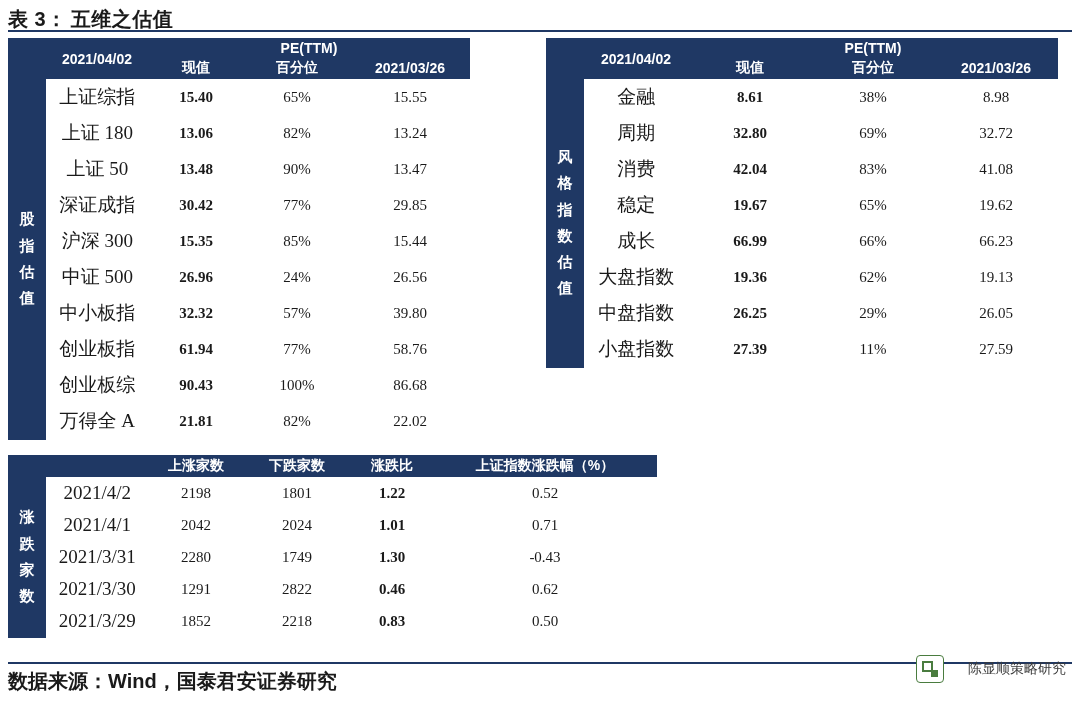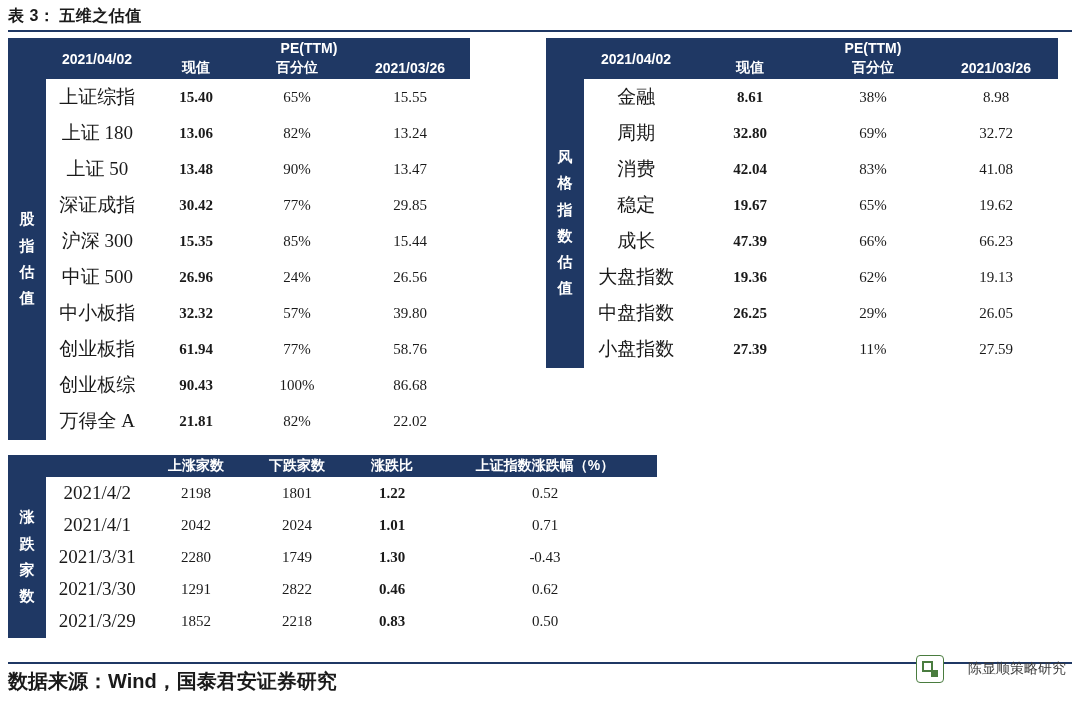--- a/index.html
+++ b/index.html
@@ -7,21 +7,21 @@
     width:1080px; height:707px;
     background:#ffffff;
     font-family:"Liberation Serif", serif;
     color:#1a1a1a;
     position:relative;
     overflow:hidden;
   }
   .title{
     position:absolute;
     left:8px; top:6px;
-    font-size:16px;
+    font-size:20px;
     font-weight:bold;
     font-family:"Liberation Sans", sans-serif;
     letter-spacing:0.5px;
   }
   .title .num{margin-right:4px;}
   .hr-top{
     position:absolute;
     left:8px; top:30px; width:1064px; height:2px;
     background:#1f3864;
   }
@@ -245,21 +245,21 @@
     <td class="cell">41.08</td>
   </tr>
   <tr>
     <td class="name">稳定</td>
     <td class="cell bold">19.67</td>
     <td class="cell">65%</td>
     <td class="cell">19.62</td>
   </tr>
   <tr>
     <td class="name">成长</td>
-    <td class="cell bold">47.39</td>
+    <td class="cell bold">66.99</td>
     <td class="cell">66%</td>
     <td class="cell">66.23</td>
   </tr>
   <tr>
     <td class="name">大盘指数</td>
     <td class="cell bold">19.36</td>
     <td class="cell">62%</td>
     <td class="cell">19.13</td>
   </tr>
   <tr>

